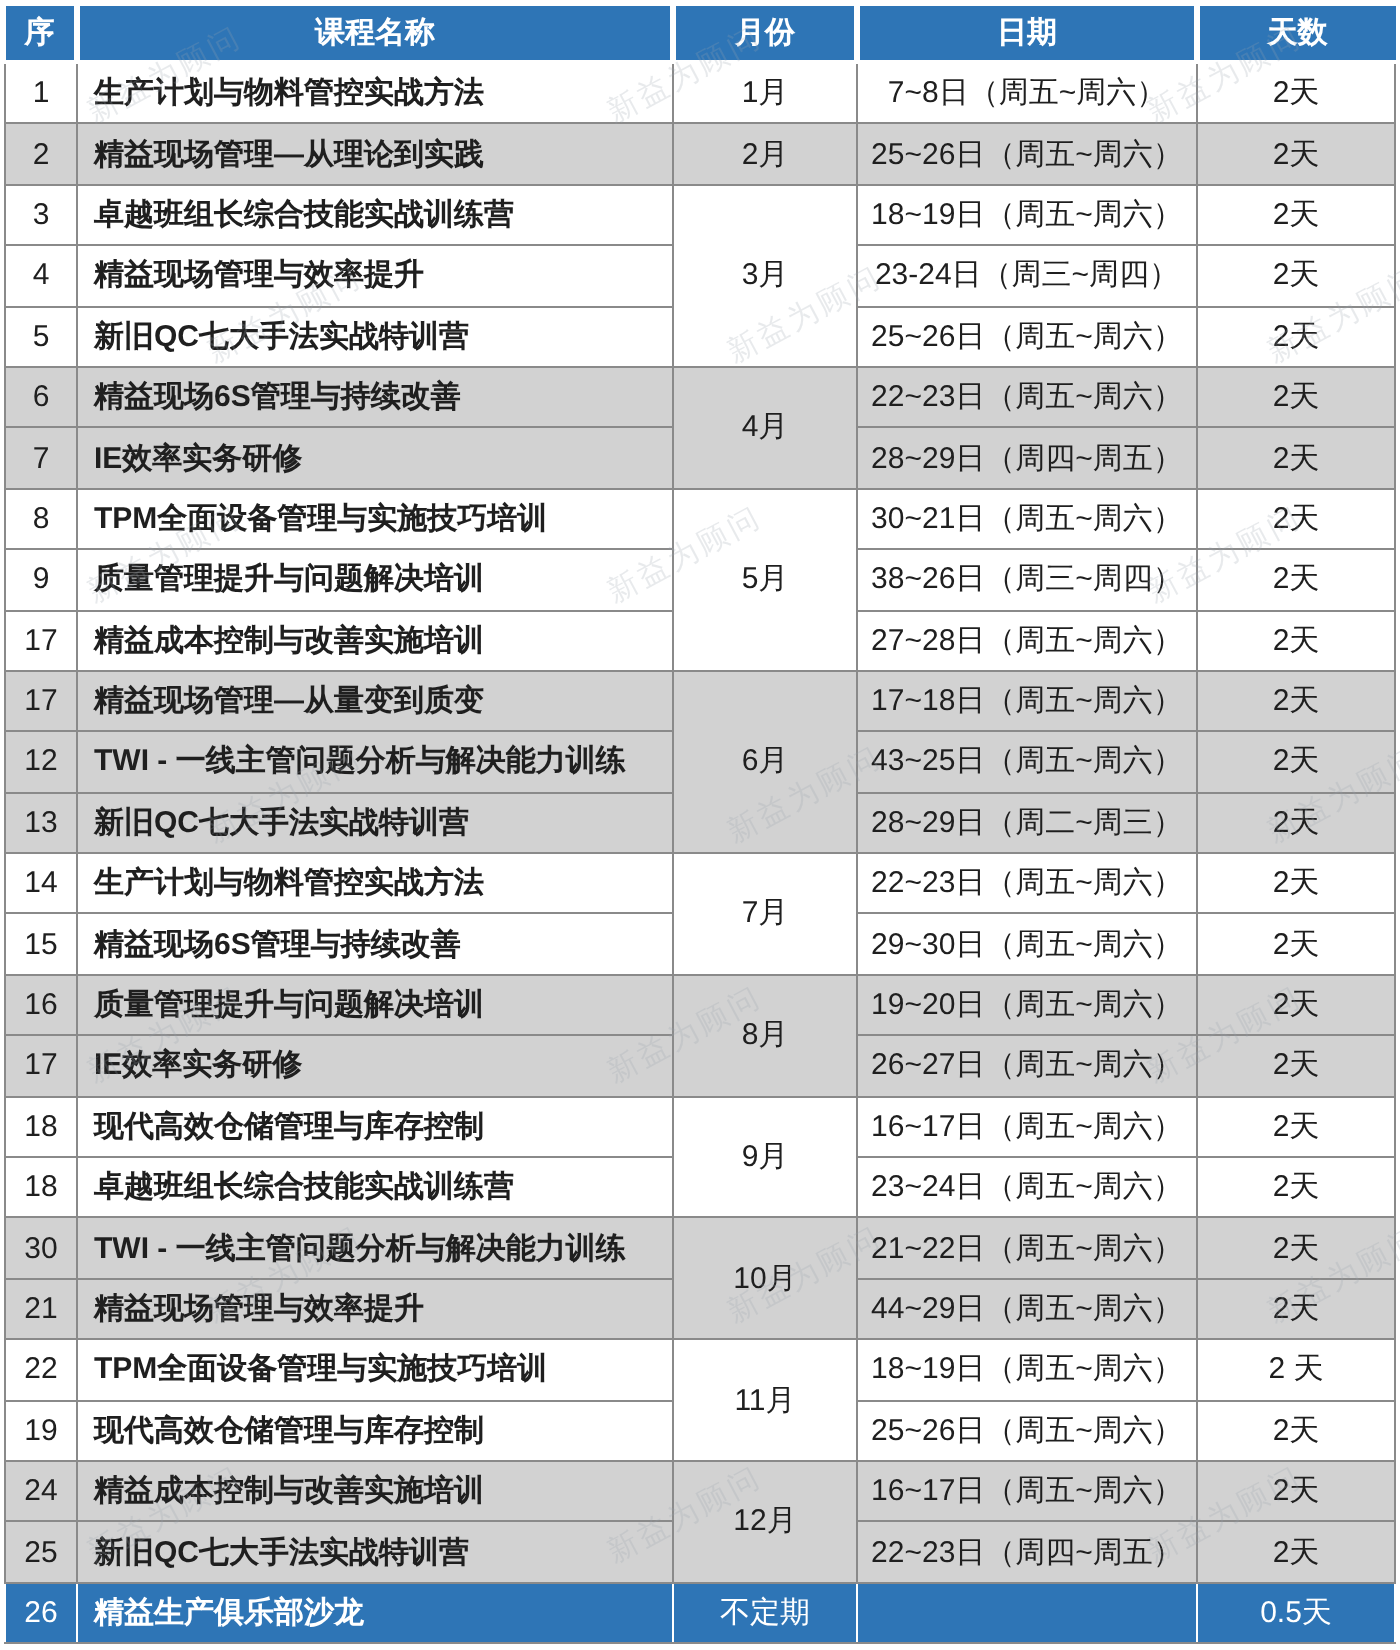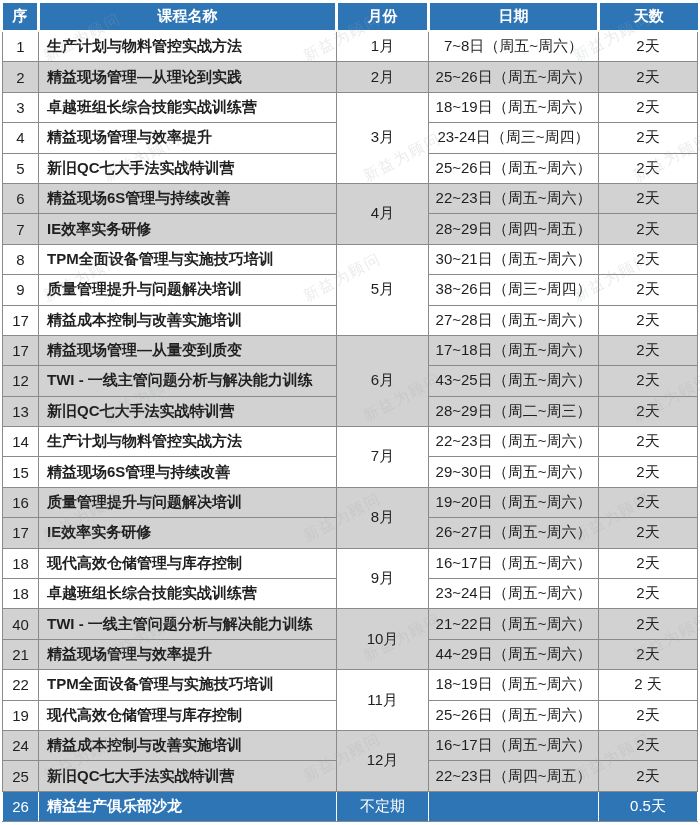--- a/index.html
+++ b/index.html
@@ -202,21 +202,21 @@
           <td class="date">16~17日（周五~周六）</td>
           <td class="days">2天</td>
         </tr>
         <tr class="white">
           <td class="num">18</td>
           <td class="name">卓越班组长综合技能实战训练营</td>
           <td class="date">23~24日（周五~周六）</td>
           <td class="days">2天</td>
         </tr>
         <tr class="gray">
-          <td class="num">40</td>
+          <td class="num">30</td>
           <td class="name">TWI - 一线主管问题分析与解决能力训练</td>
           <td class="month" rowspan="2">10月</td>
           <td class="date">21~22日（周五~周六）</td>
           <td class="days">2天</td>
         </tr>
         <tr class="gray">
           <td class="num">21</td>
           <td class="name">精益现场管理与效率提升</td>
           <td class="date">44~29日（周五~周六）</td>
           <td class="days">2天</td>

